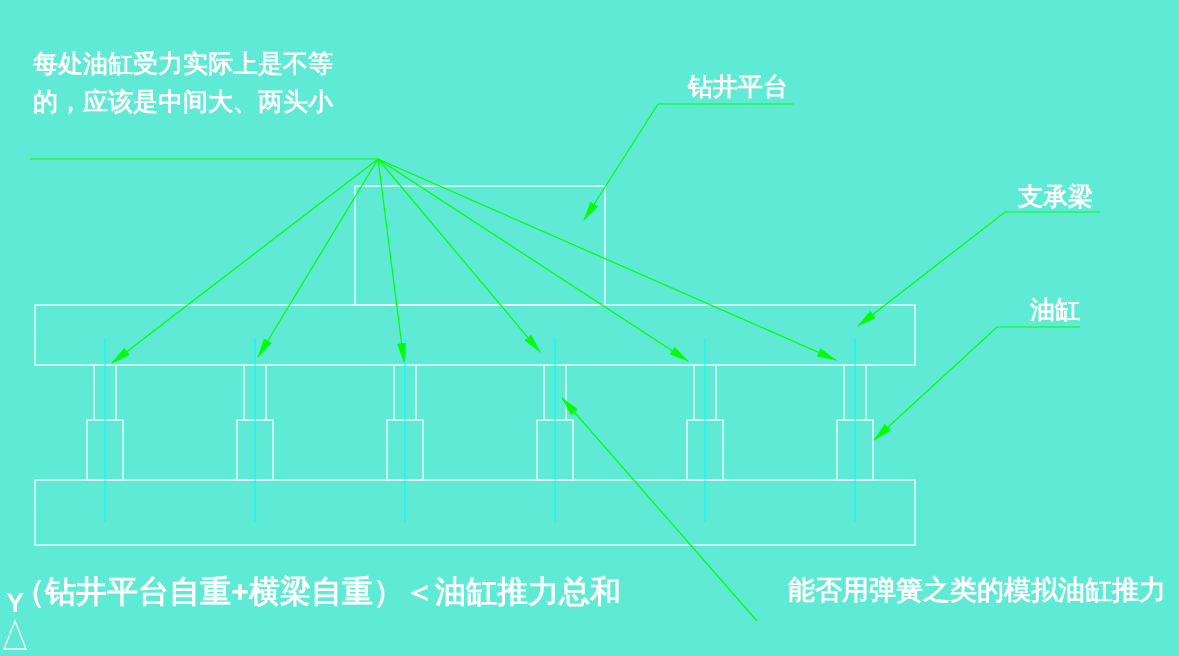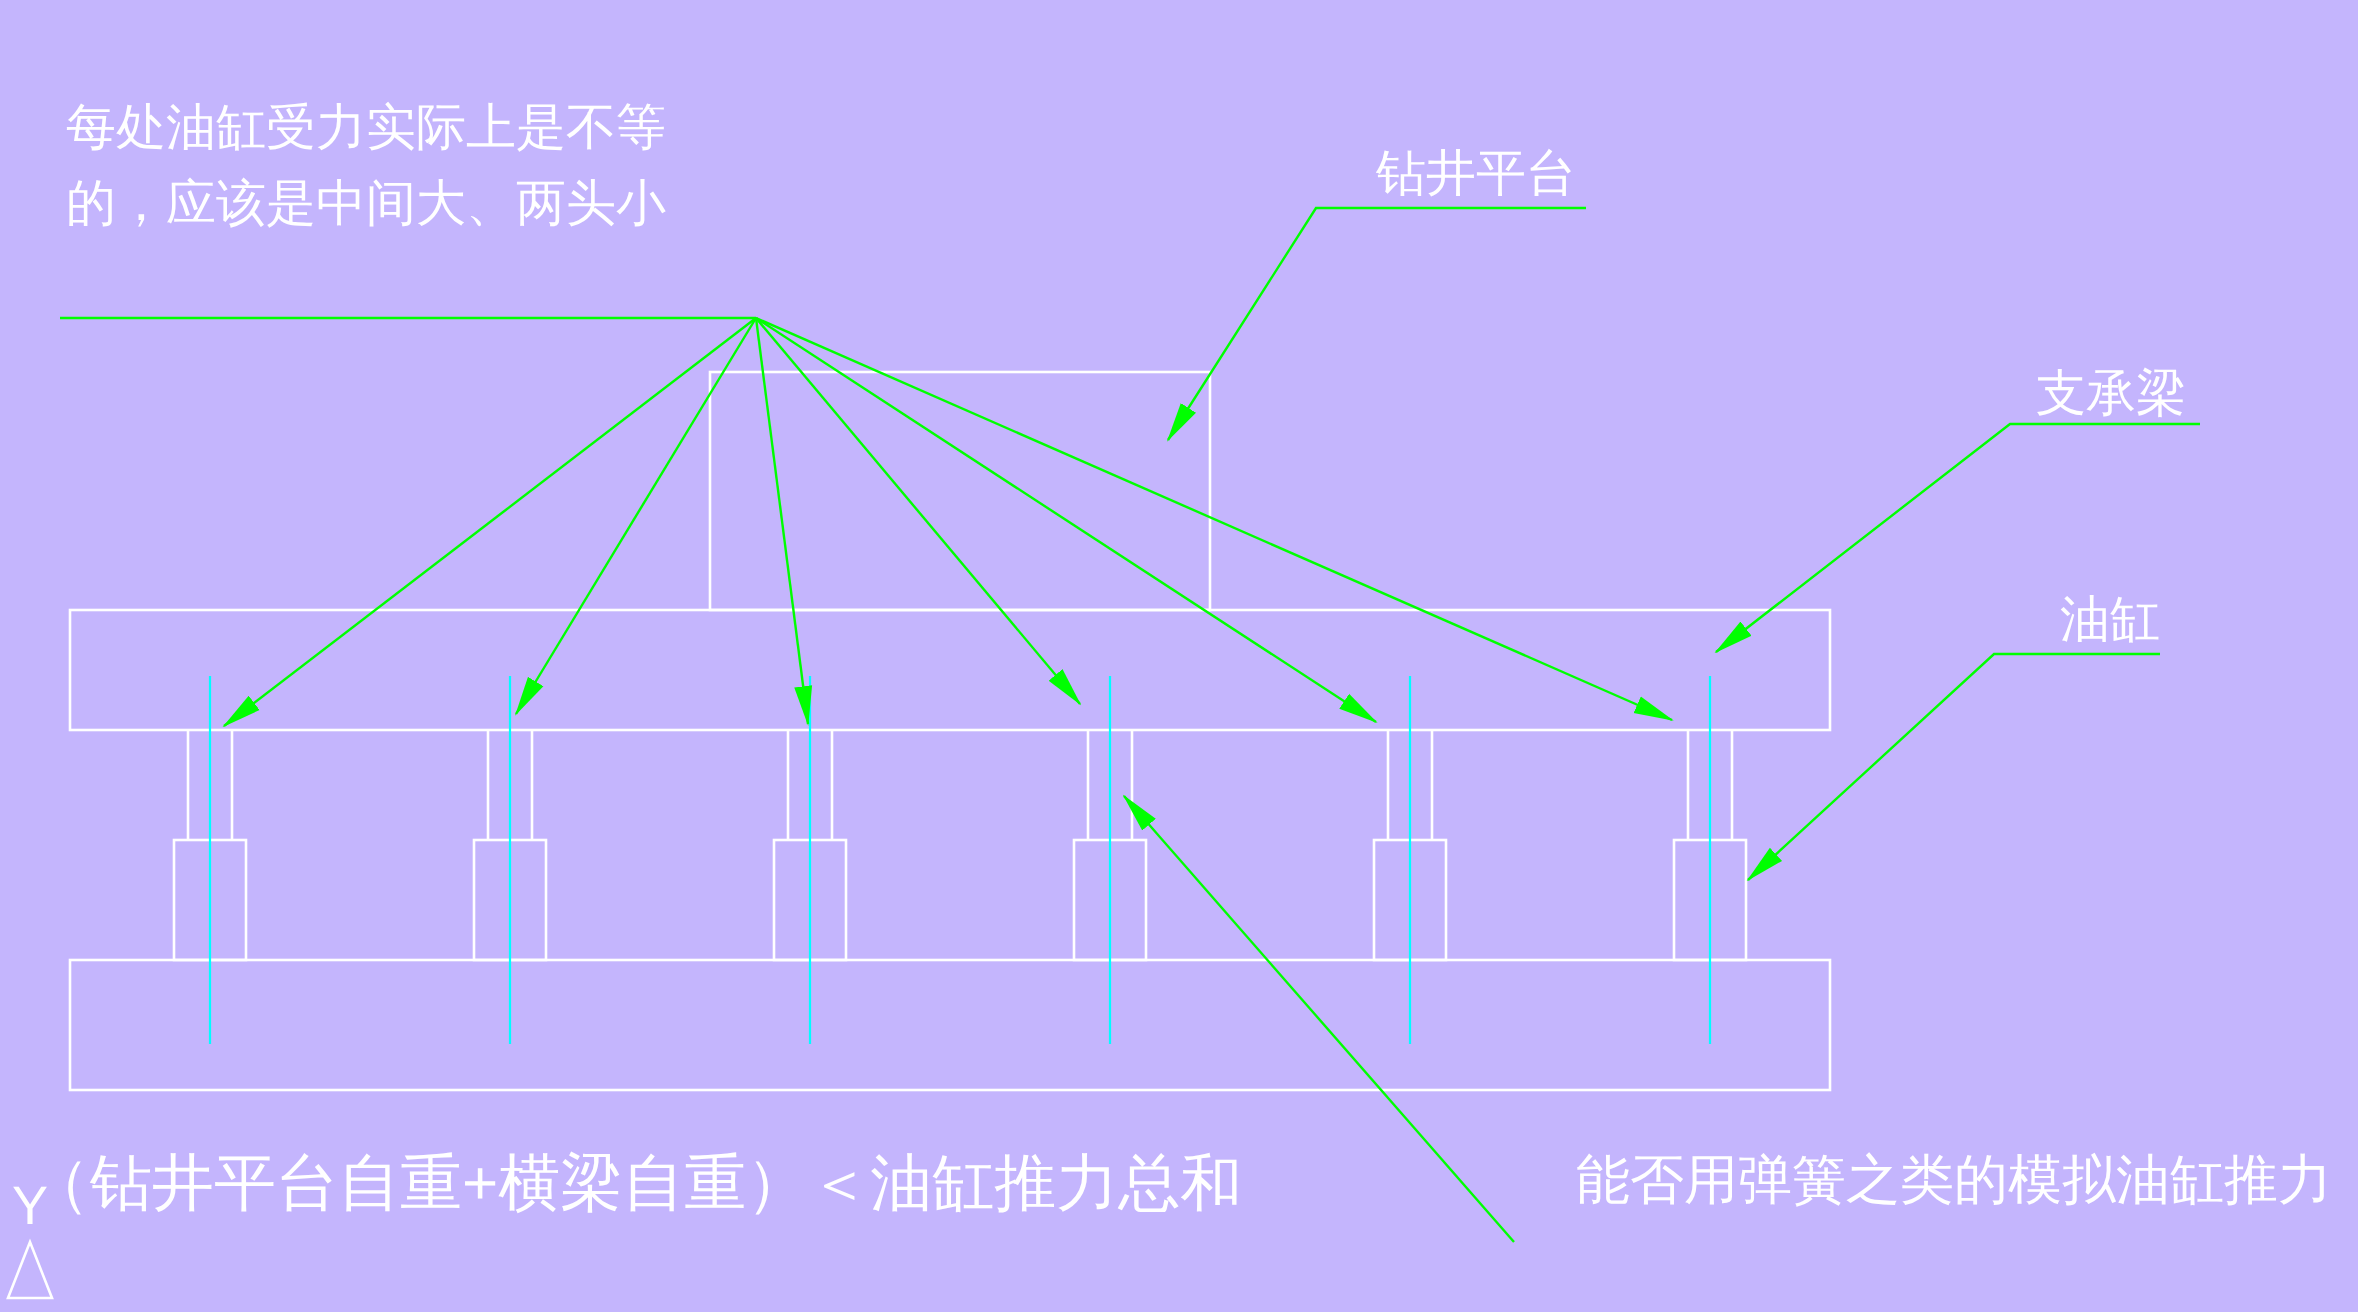--- a/index.html
+++ b/index.html
@@ -7,21 +7,22 @@
     padding: 0;
     background: #000000;
     width: 1179px;
     height: 656px;
     overflow: hidden;
   }
   .canvas {
     position: relative;
     width: 1179px;
     height: 656px;
-    background: #c4b5fd;
+    background: #5eead4;
+    font-weight: bold;
   }
   svg {
     display: block;
   }
   text {
     font-family: "Liberation Sans", "DejaVu Sans", sans-serif;
     fill: #ffffff;
   }
   .note-text   { font-size: 25px; }
   .label-text  { font-size: 25px; }

